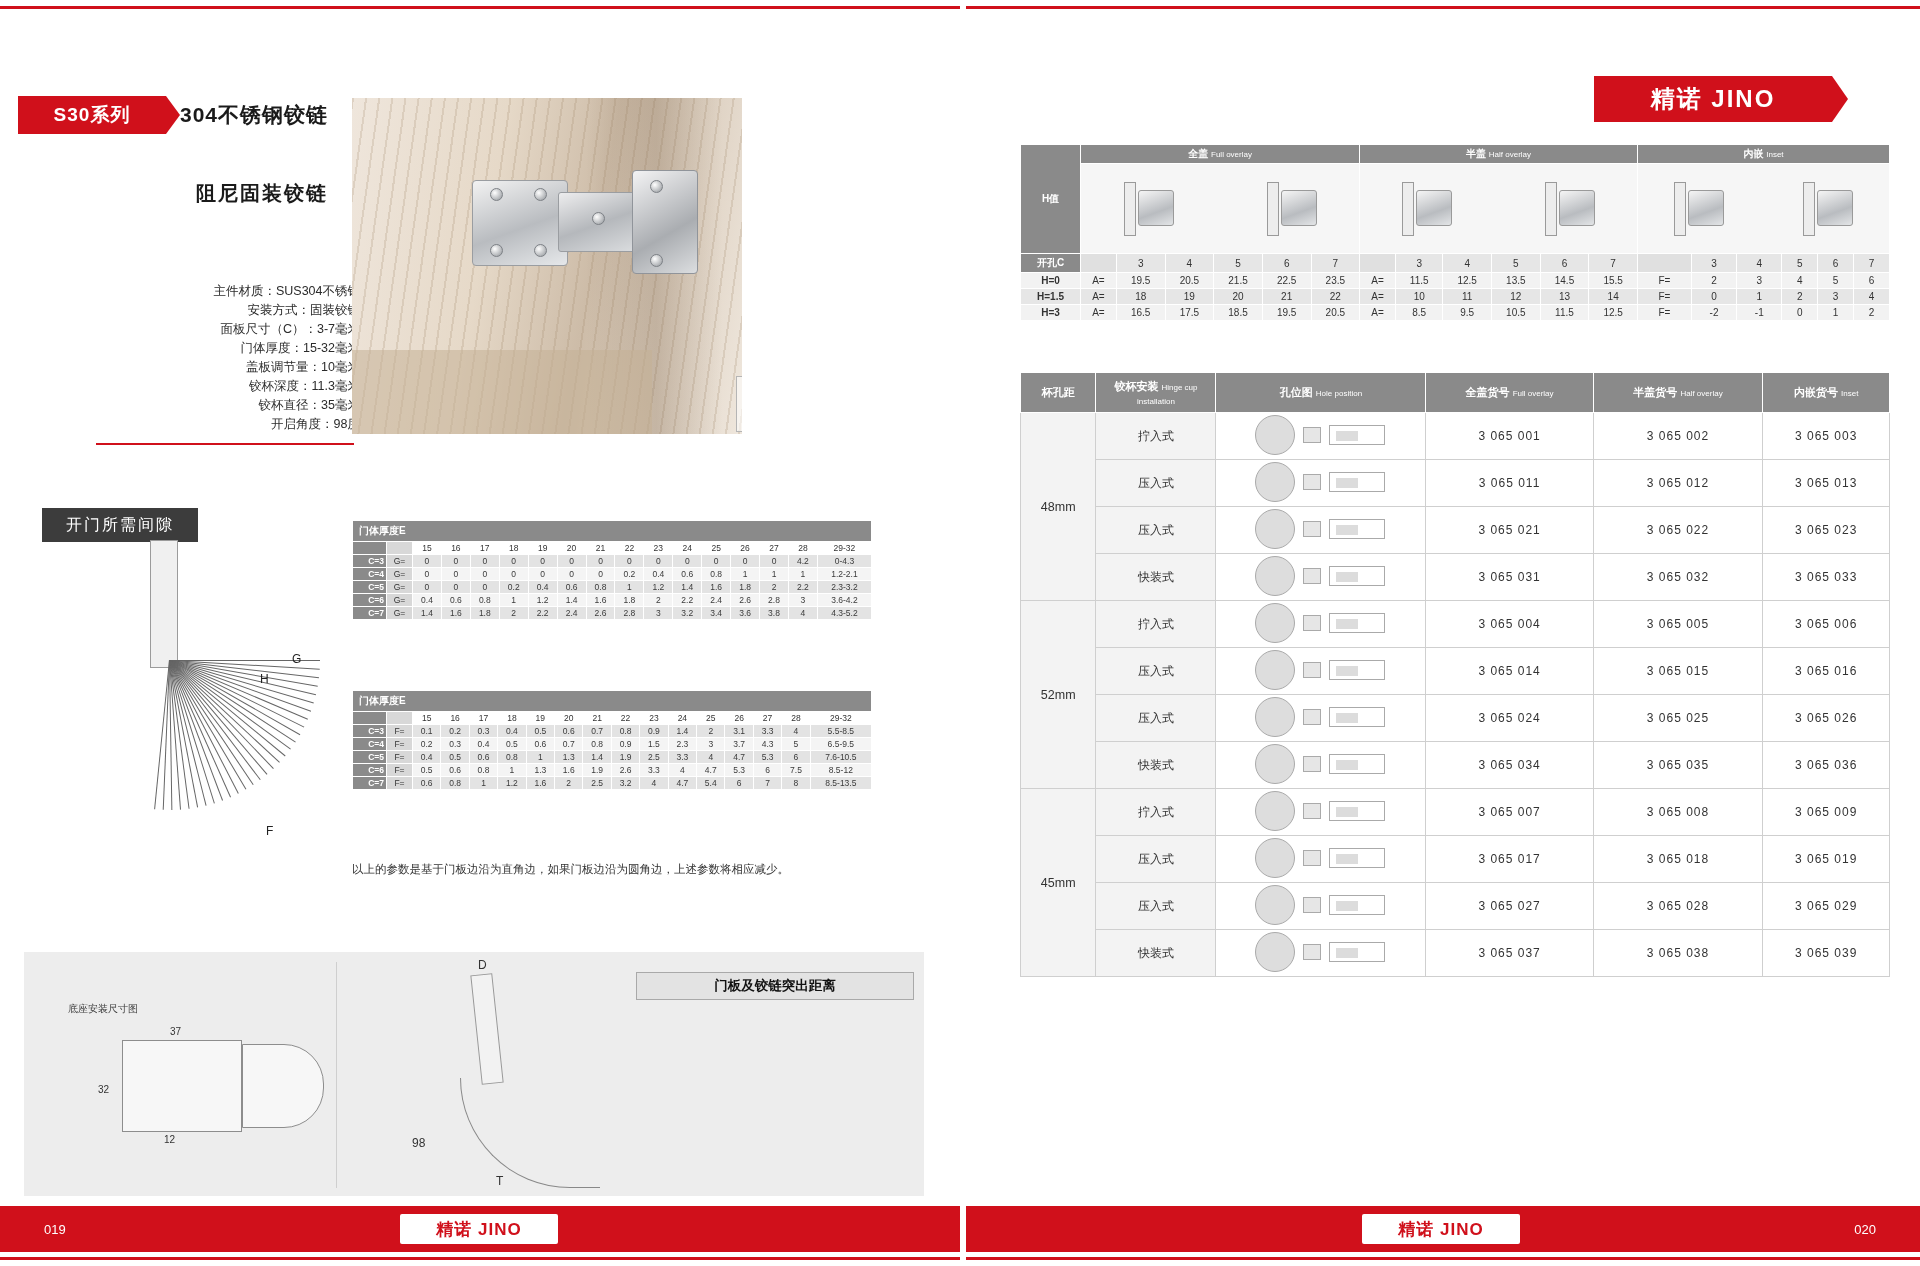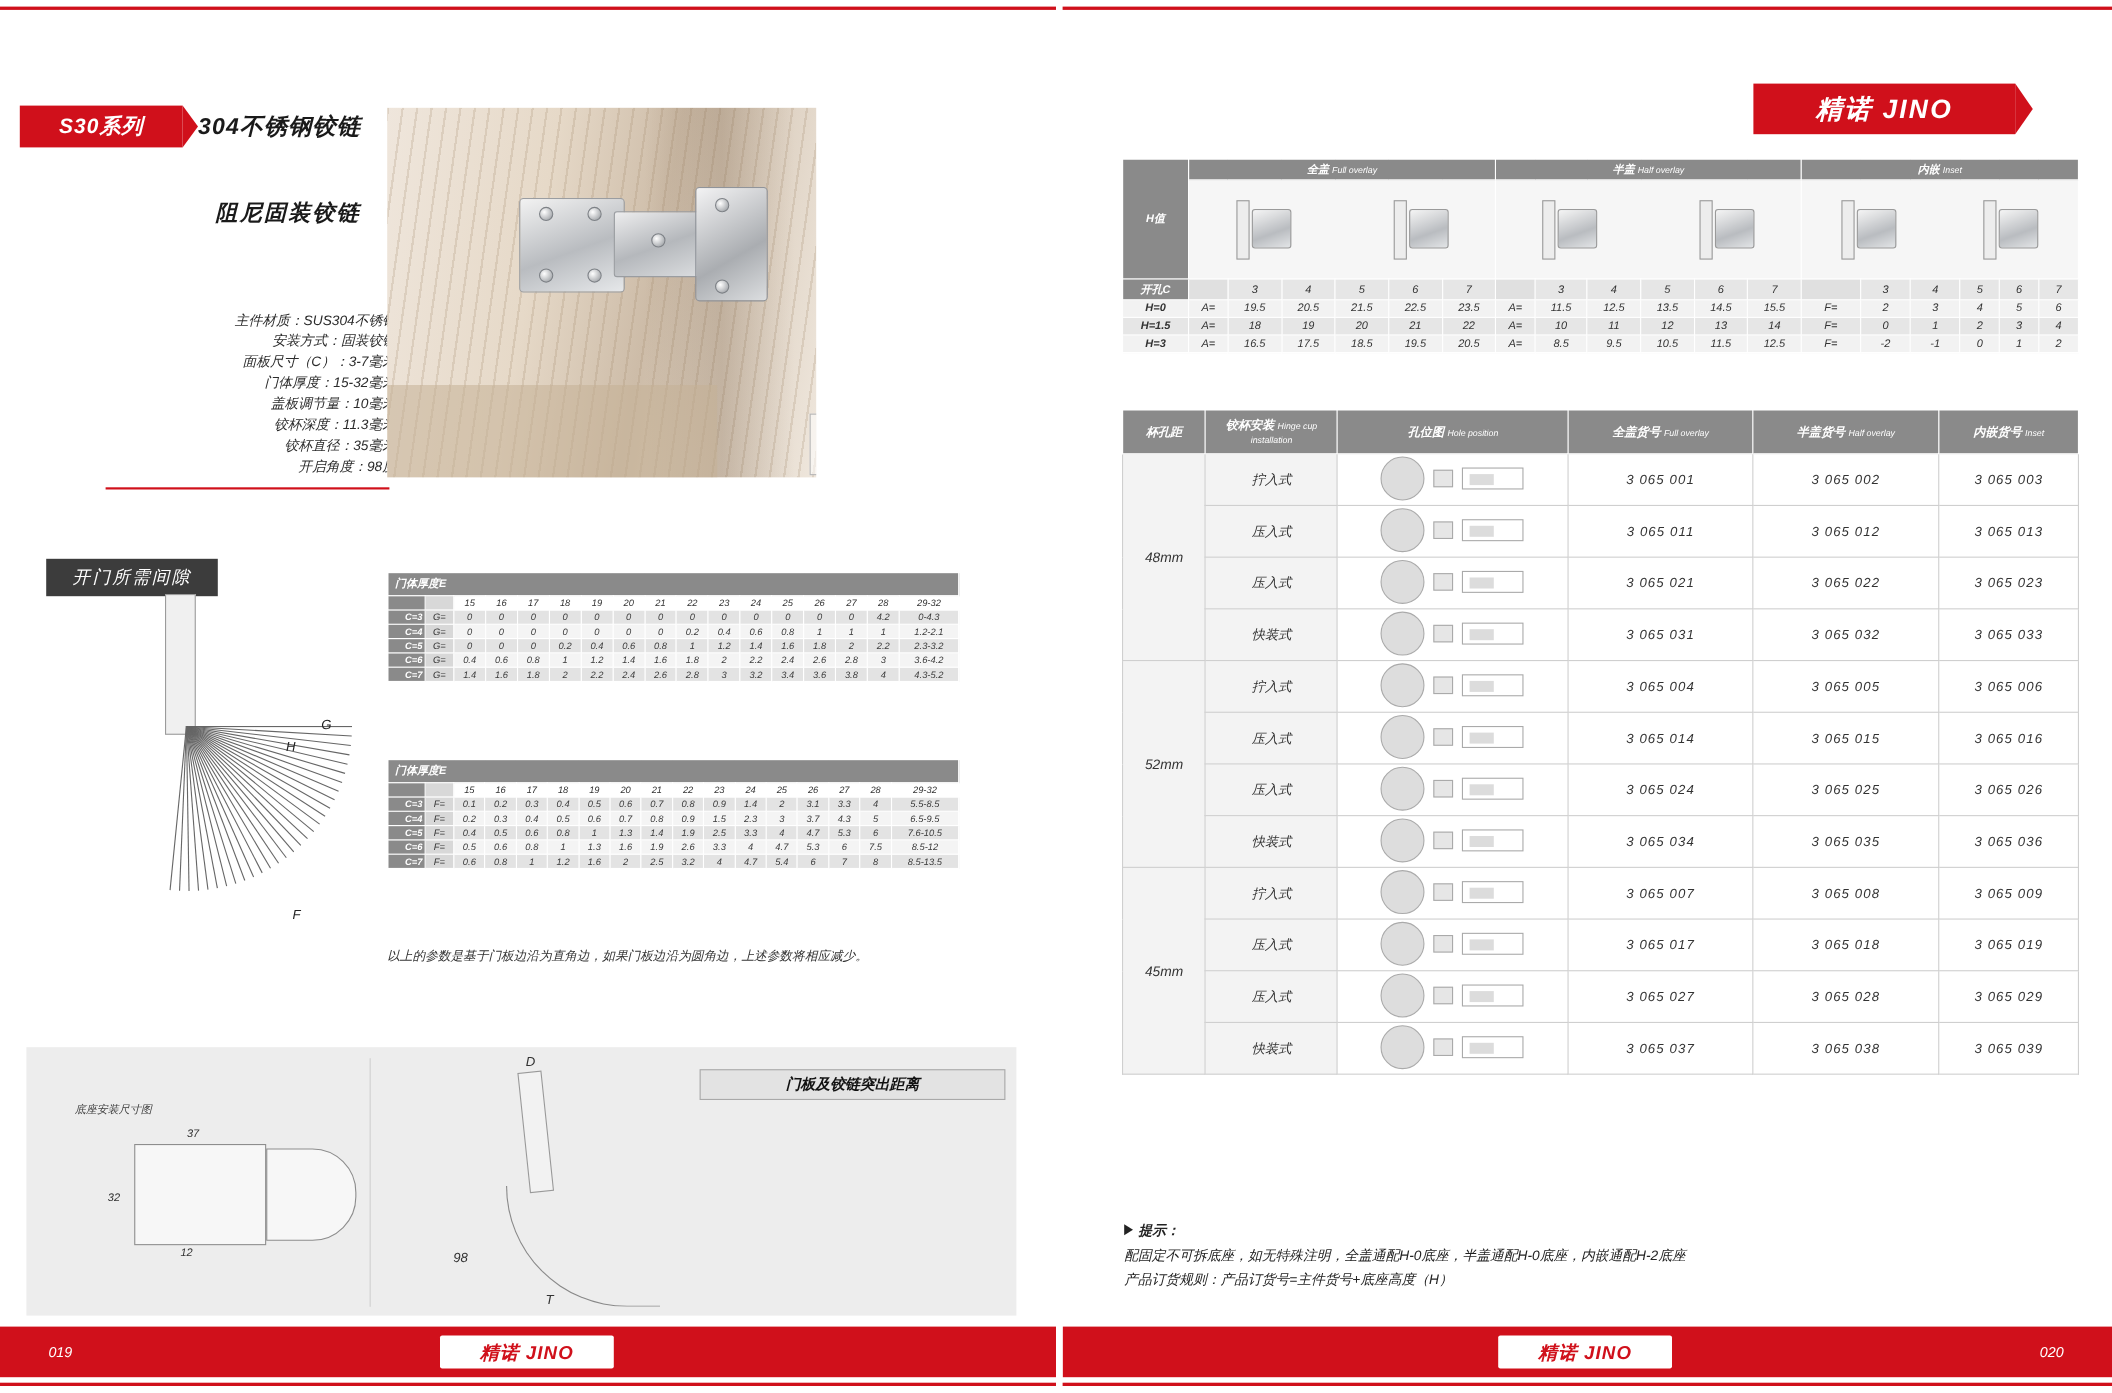--- a/index.html
+++ b/index.html
@@ -6,21 +6,21 @@
   html, body { margin:0; padding:0; }
   body {
     width:1920px; height:1266px;
     font-family:"Liberation Sans", sans-serif;
     background:#ffffff;
     color:#222;
     position:relative;
     overflow:hidden;
   }
   .page {
-    position:absolute; top:0; left:0; width:1920px; height:1266px;font-style:italic;
+    position:absolute; top:0; left:0; width:1920px; height:1266px;
   }
   
   .frame-top { position:absolute; left:0; top:6px; width:1920px; height:3px; background:#d0101b; }
   .frame-bottom { position:absolute; left:0; bottom:6px; width:1920px; height:3px; background:#d0101b; }
   .gutter { position:absolute; left:960px; top:0; width:6px; height:1266px; background:#fff; }
 
   
   .left-page { position:absolute; left:18px; top:14px; width:942px; height:1238px; }
 
   .title-bar { position:absolute; left:18px; top:96px; width:330px; height:38px; }
@@ -818,25 +818,20 @@
               </div>
             </div>
           </td>
           <td class="code">3 065 037</td>
           <td class="code">3 065 038</td>
           <td class="code">3 065 039</td>
         </tr>
       </tbody>
     </table>
 
-  <div class="tips">
-    <div class="head"><span class="tri"></span><span>提示：</span></div>
-    <div>配固定不可拆底座，如无特殊注明，全盖通配H-0底座，半盖通配H-0底座，内嵌通配H-2底座</div>
-    <div>产品订货规则：产品订货号=主件货号+底座高度（H）</div>
-  </div>
 
   <div class="footer-left">
     <span class="pageno" style="left:44px;">019</span>
     <span class="logo-badge" style="left:400px;">
       <span class="logo-txt">精诺 JINO</span>
     </span>
   </div>
   <div class="footer-right">
     <span class="logo-badge" style="left:396px;">
       <span class="logo-txt">精诺 JINO</span>

